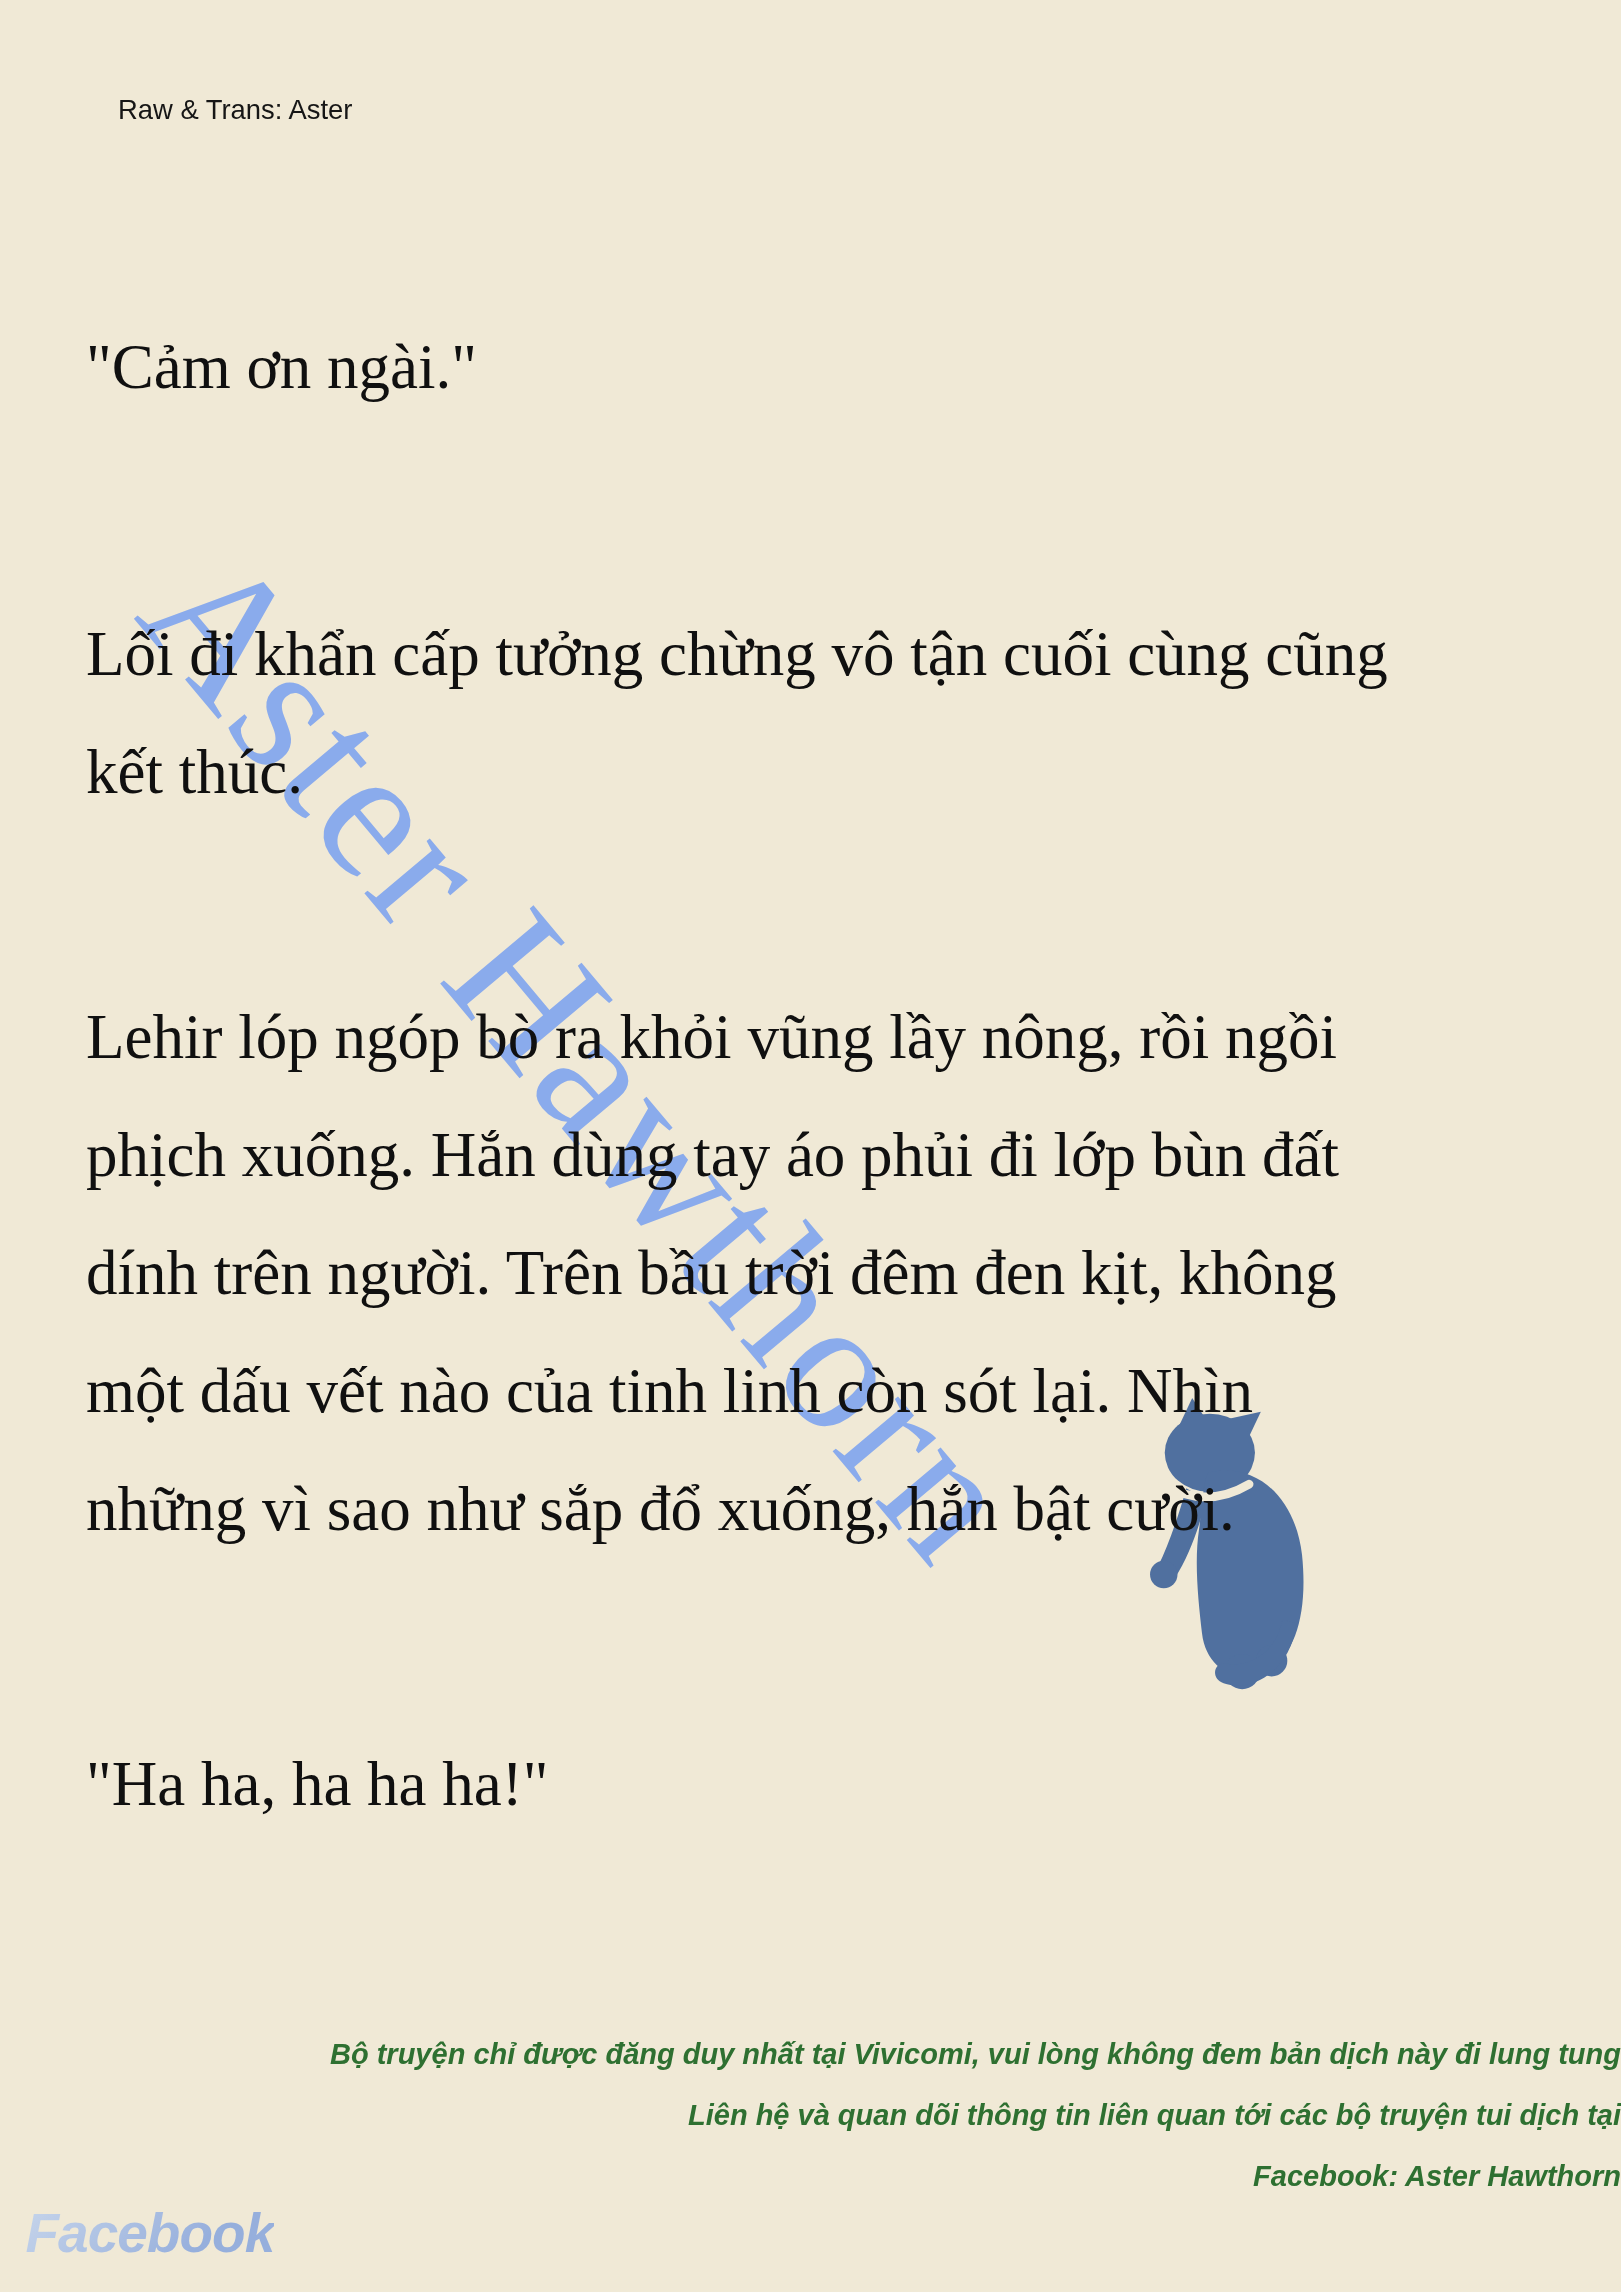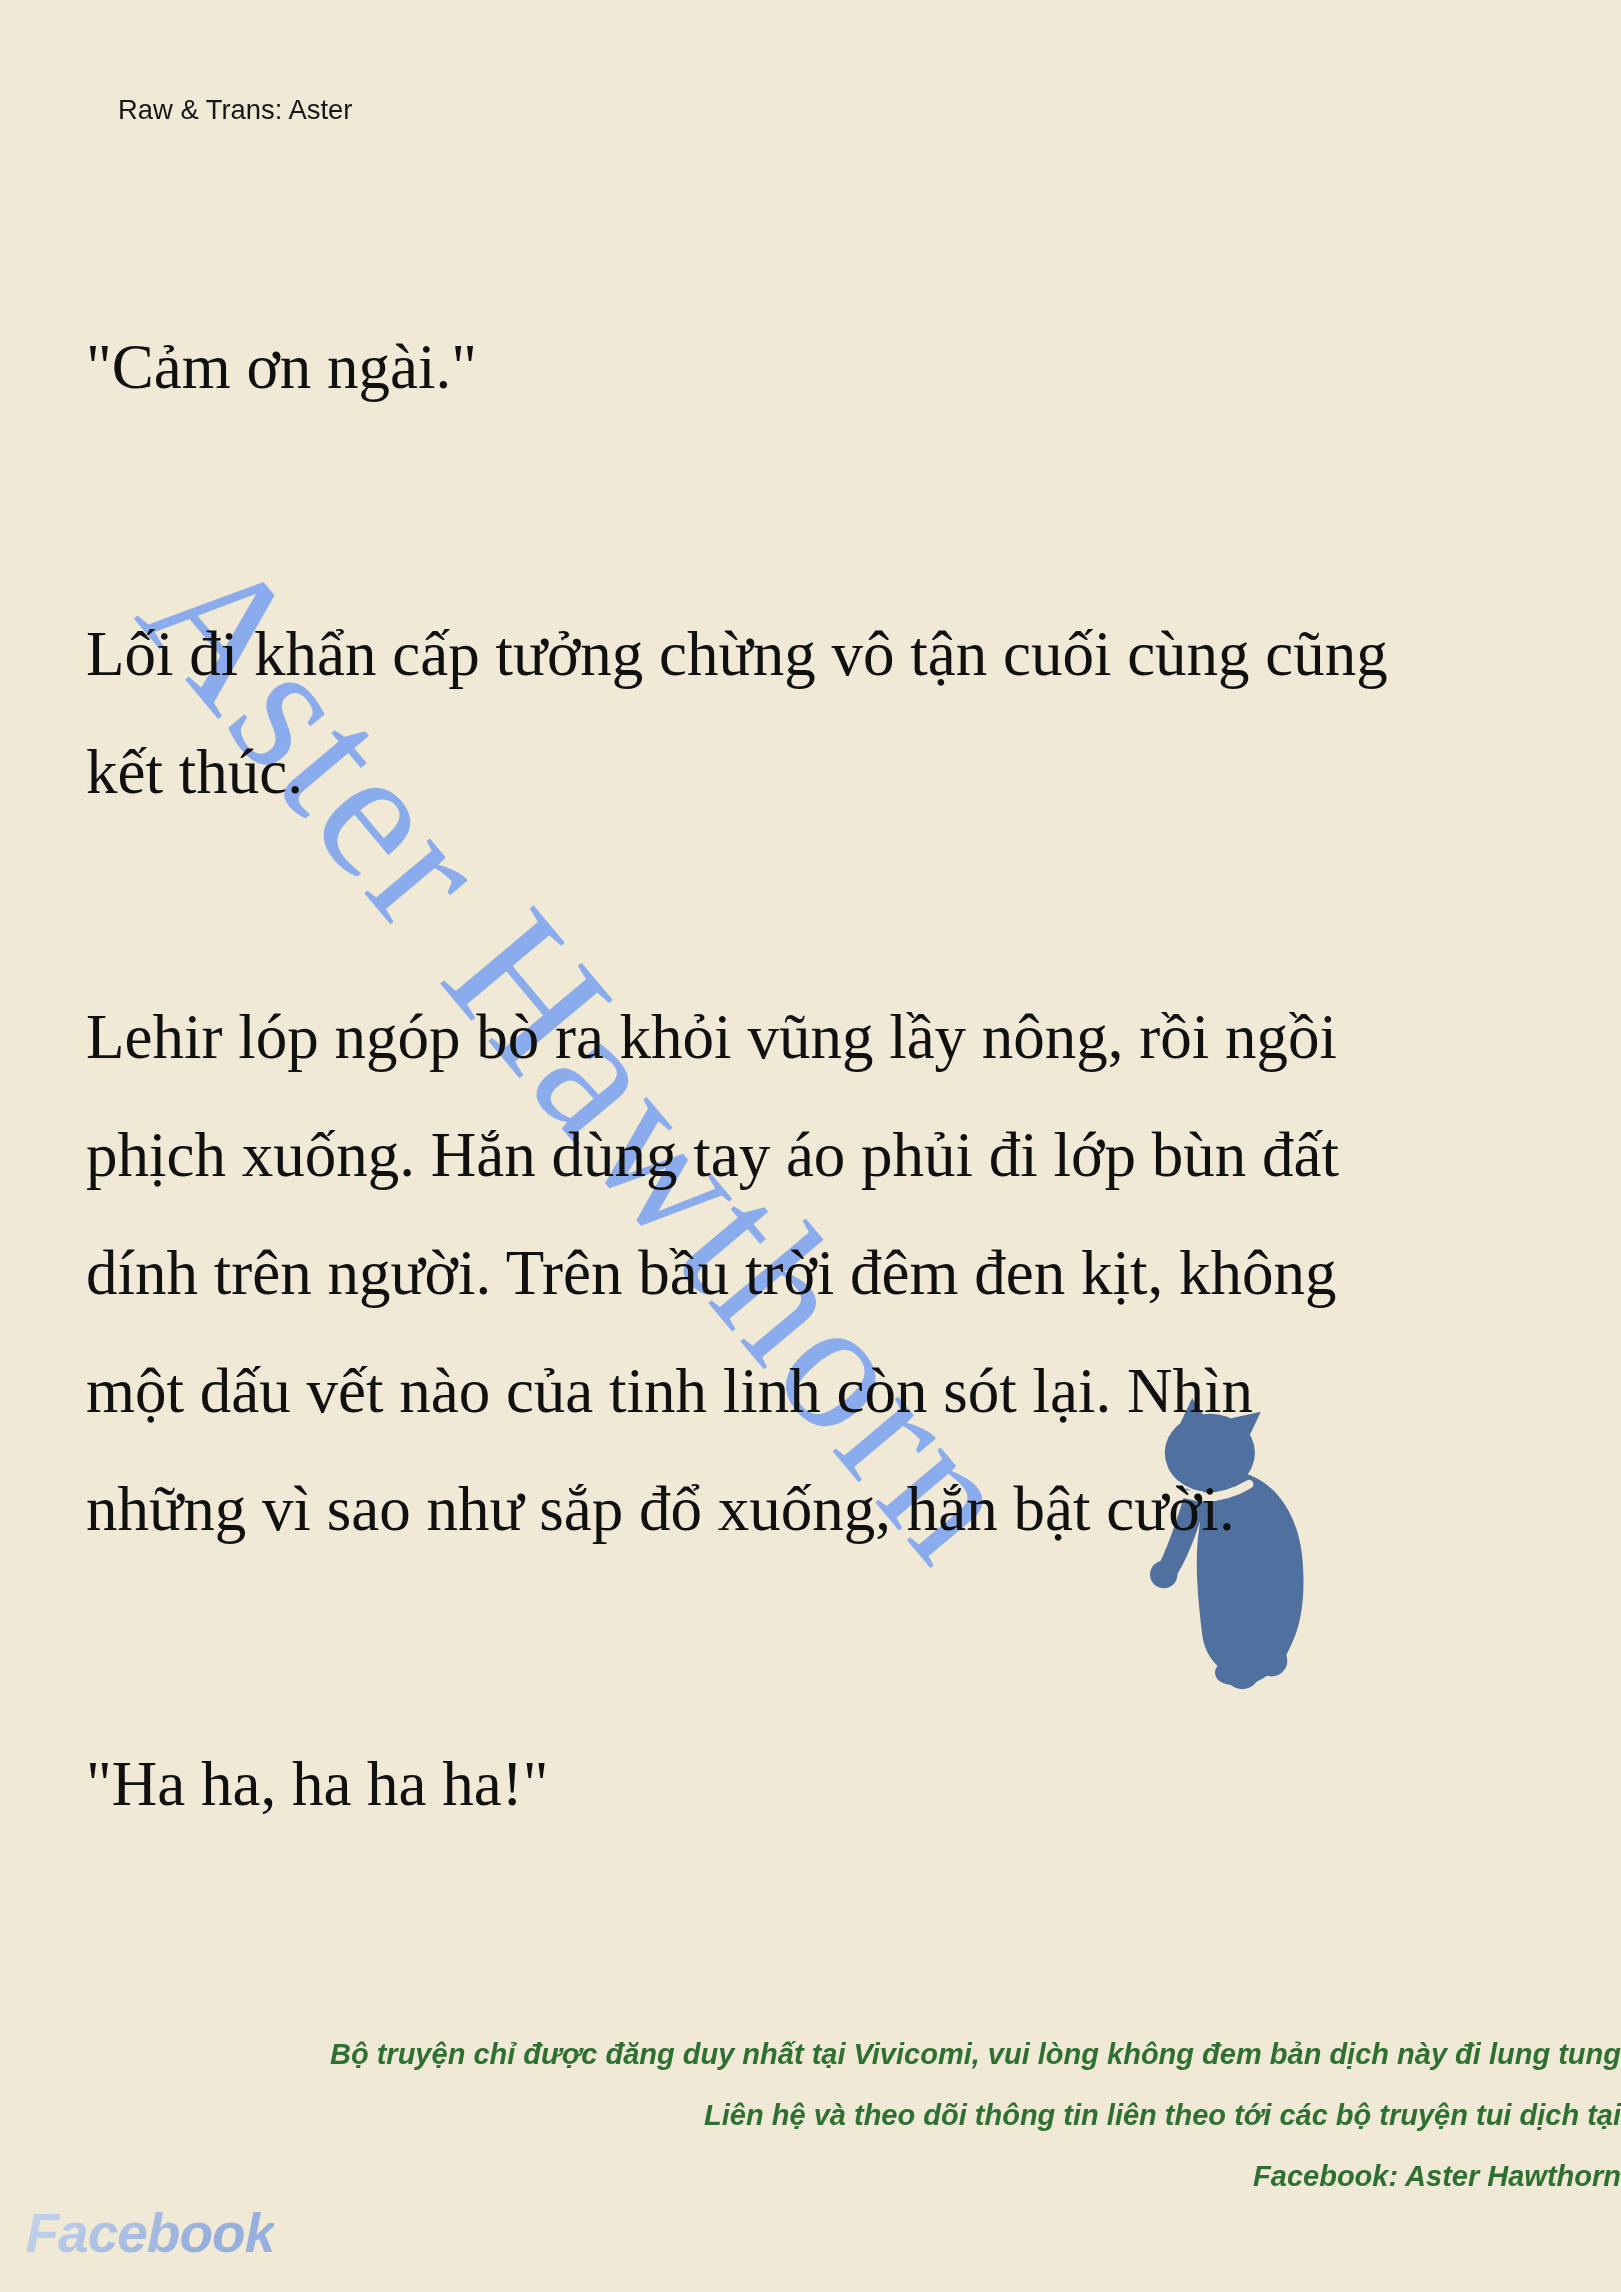--- a/index.html
+++ b/index.html
@@ -112,20 +112,20 @@
       <circle cx="17" cy="182" r="14"></circle>
       <circle cx="97" cy="281" r="18"></circle>
       <circle cx="127" cy="270" r="16"></circle>
       <path d="M152,232 C148,276 110,304 78,293 C64,288 68,270 82,273 C104,277 132,262 138,228 Z"></path>
     </g>
     <path d="M16,90 Q60,116 104,90" fill="none" style="stroke:var(--page_bg)" stroke-width="9" stroke-linecap="round"></path>
   </svg>
 
   <div class="footer">
     <div class="f-line">Bộ truyện chỉ được đăng duy nhất tại Vivicomi, vui lòng không đem bản dịch này đi lung tung</div>
-    <div class="f-line">Liên hệ và theo dõi thông tin liên theo tới các bộ truyện tui dịch tại</div>
+    <div class="f-line">Liên hệ và quan dõi thông tin liên quan tới các bộ truyện tui dịch tại</div>
     <div class="f-line">Facebook: Aster Hawthorn</div>
   </div>
 
   <div class="logo">Facebook</div>
 
 </div>
 
 
 </body></html>

